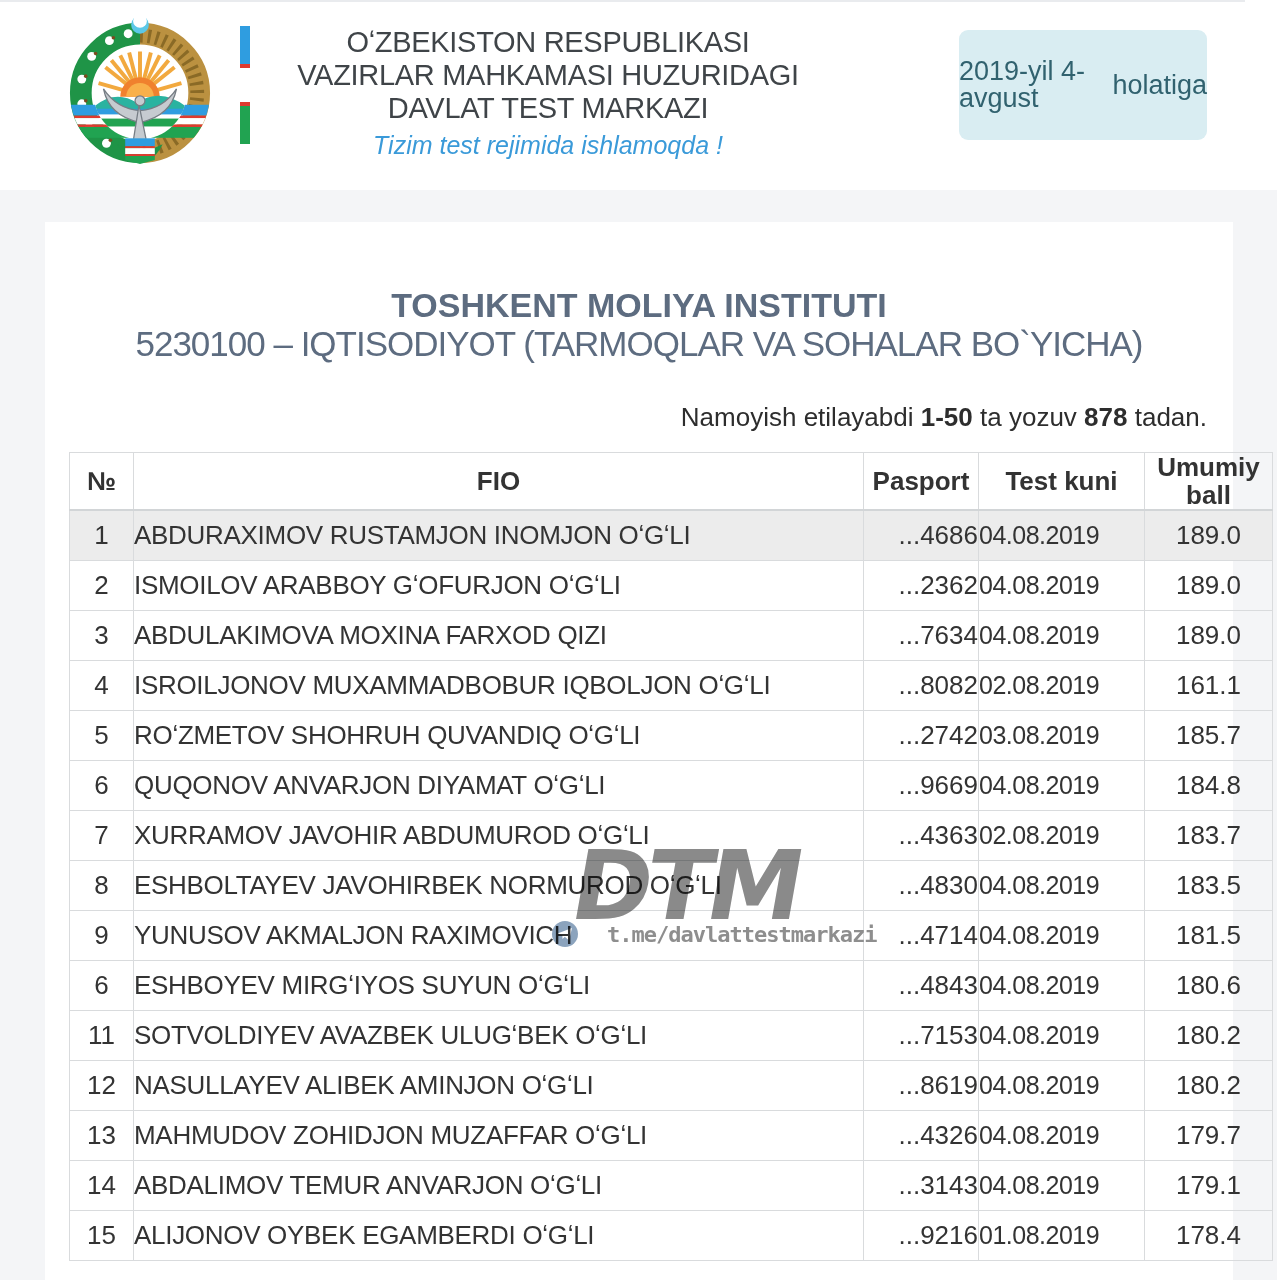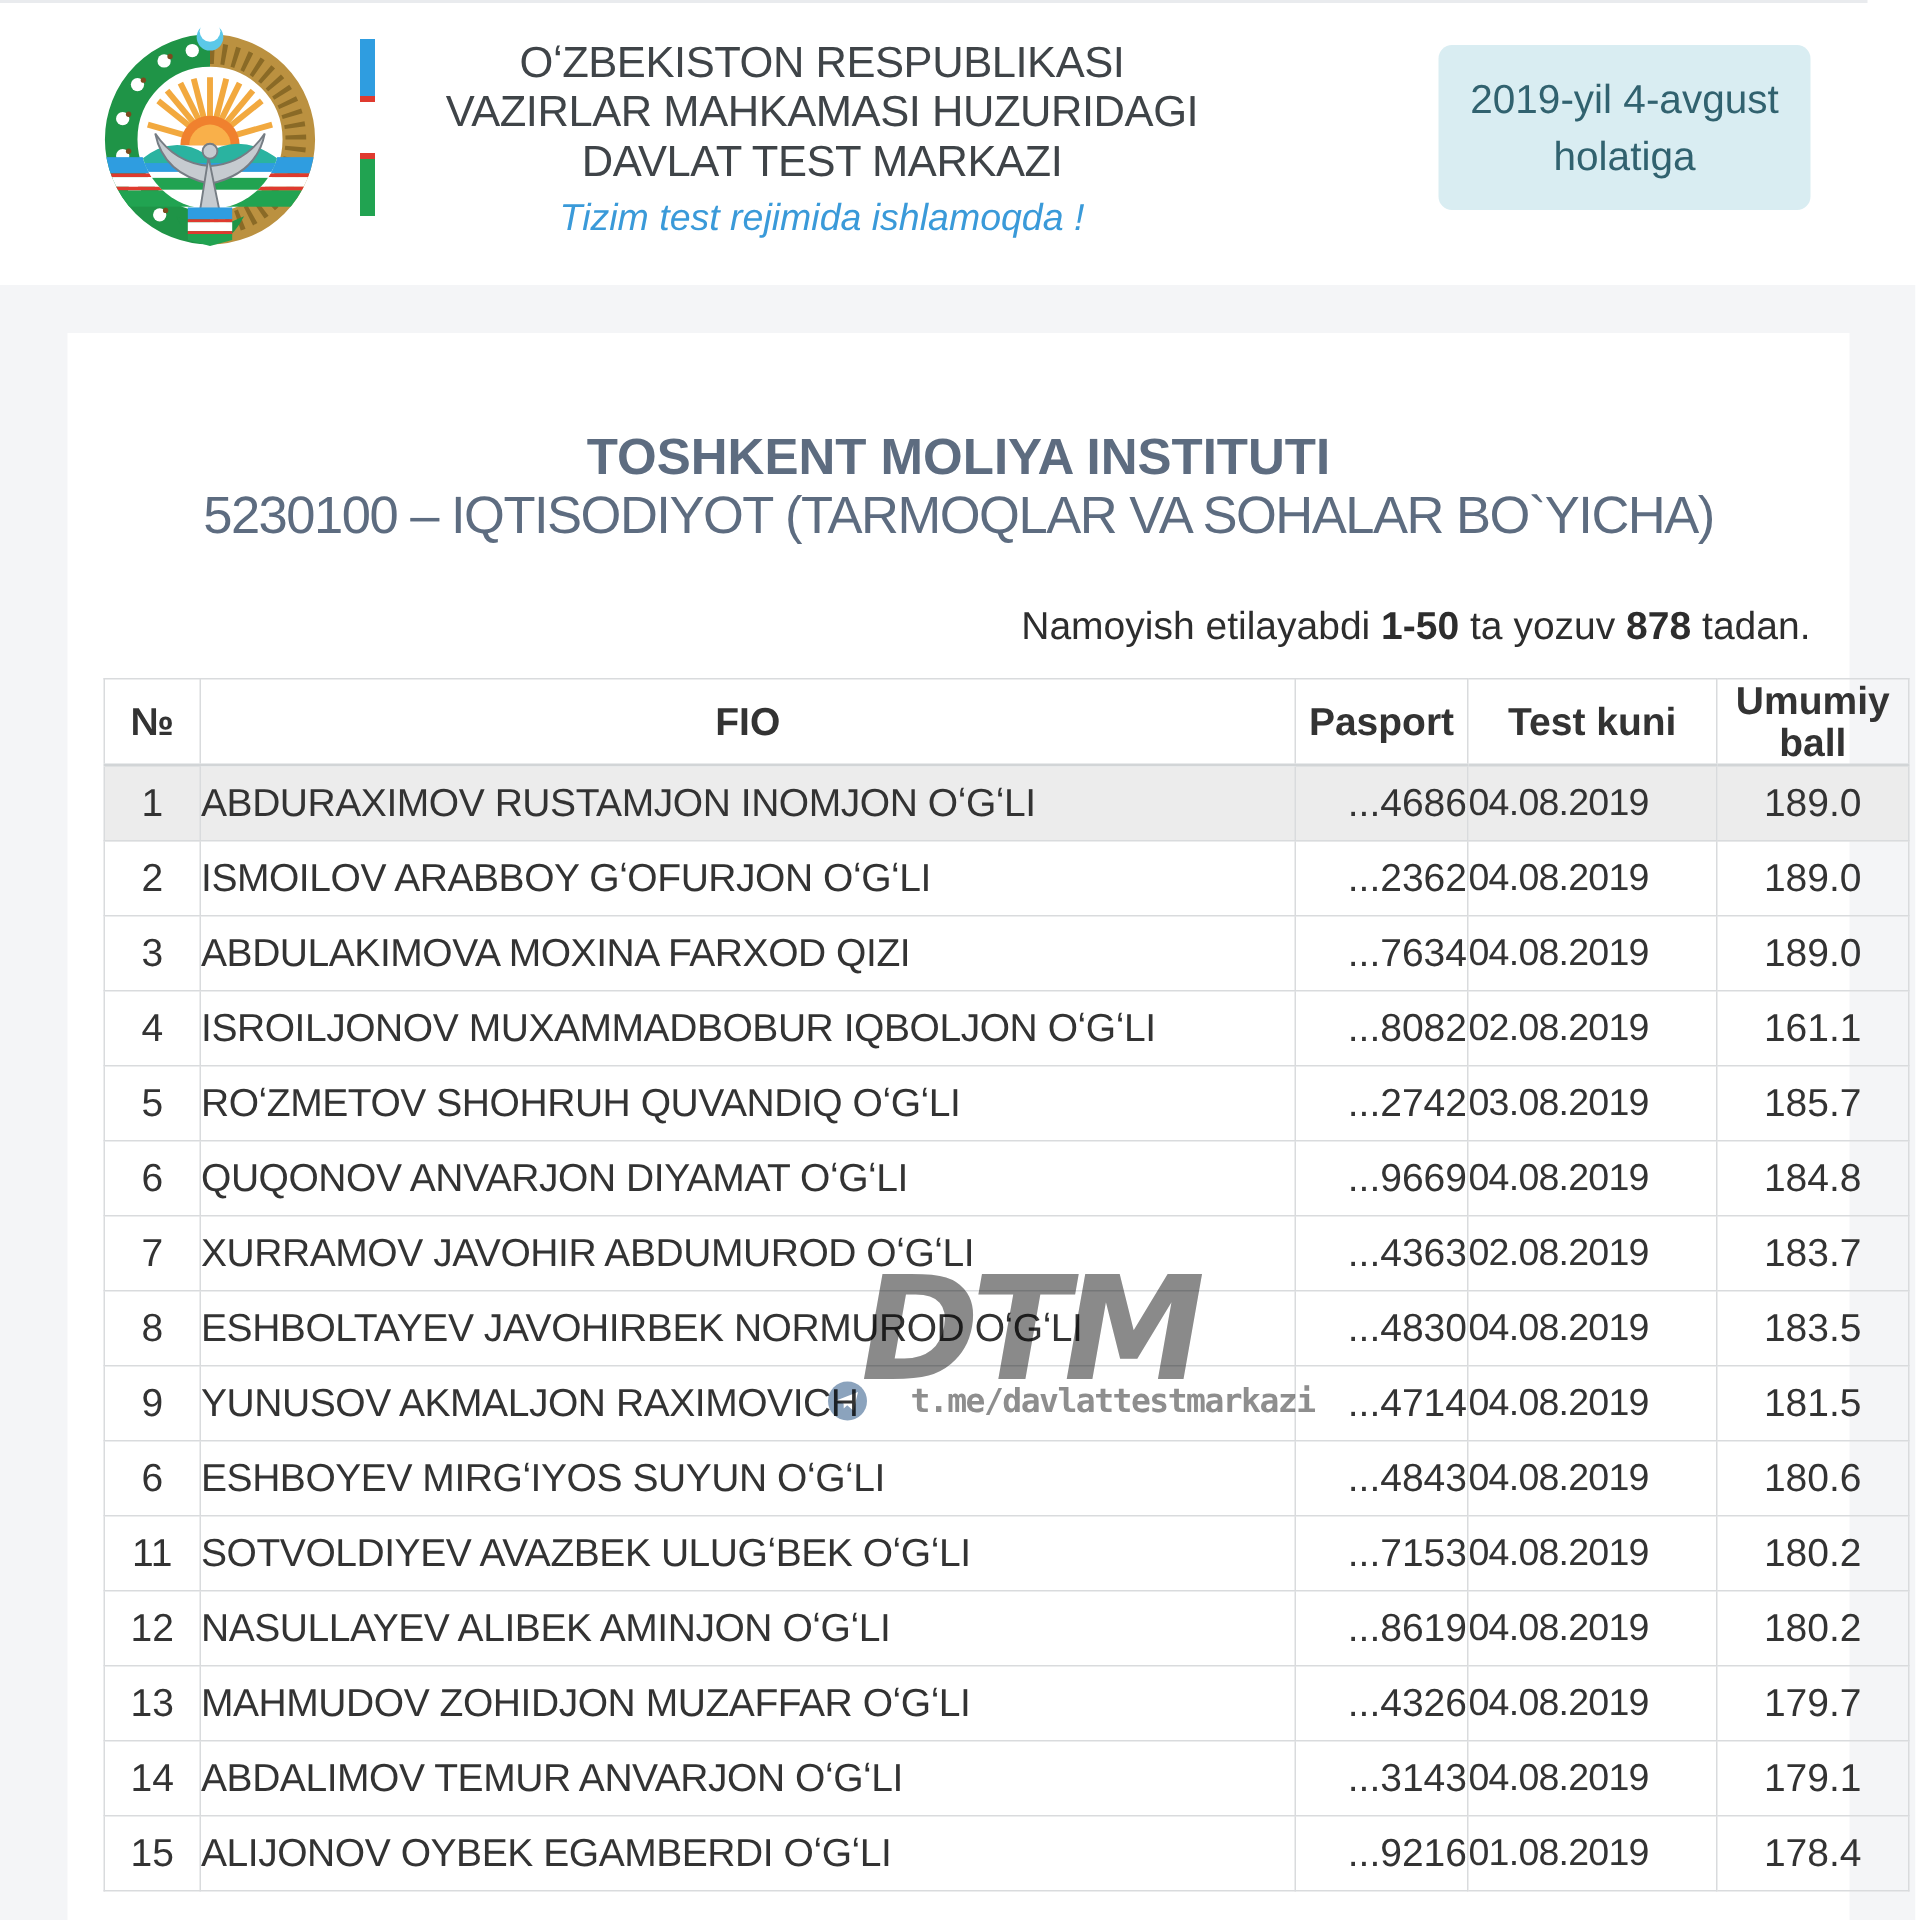--- a/index.html
+++ b/index.html
@@ -14,21 +14,21 @@
   .flagbar{position:absolute;left:240px;top:24px;width:10px;height:118px;display:flex;flex-direction:column;}
   .flagbar .b{height:38px;background:var(--flag_blue);}
   .flagbar .r{height:4px;background:var(--flag_red);}
   .flagbar .w{height:34px;background:#fff;}
   .flagbar .g{height:38px;background:var(--flag_green);}
   .org-block{position:absolute;left:258px;top:24px;width:580px;text-align:center;color:#3f4448;}
   .org-line{font-size:29px;line-height:33px;font-weight:400;letter-spacing:-0.3px;white-space:nowrap;}
   .tagline{margin-top:6px;font-size:25px;line-height:29px;font-style:italic;color:var(--tagline_blue);}
   .date-badge{position:absolute;left:959px;top:28px;width:248px;height:110px;border-radius:9px;
               background:var(--badge_bg);color:var(--badge_text);
-              display:flex;flex-direction:column;align-items:center;justify-content:center;gap:11px;
+              display:flex;flex-direction:row;align-items:center;justify-content:center;gap:11px;
               font-size:27px;line-height:27px;}
 
   
   .page-bg{position:absolute;left:0;top:190px;width:1277px;height:1090px;background:var(--page_bg);}
   .card{position:absolute;left:45px;top:32px;width:1188px;height:1058px;background:#fff;}
 
   .title1{position:absolute;top:64px;left:0;width:100%;margin:0;text-align:center;
           font-size:34px;line-height:38px;font-weight:700;color:var(--title_slate);white-space:nowrap;}
   .title2{position:absolute;top:102px;left:0;width:100%;margin:0;text-align:center;
           font-size:35px;line-height:40px;font-weight:400;color:var(--title_slate);

